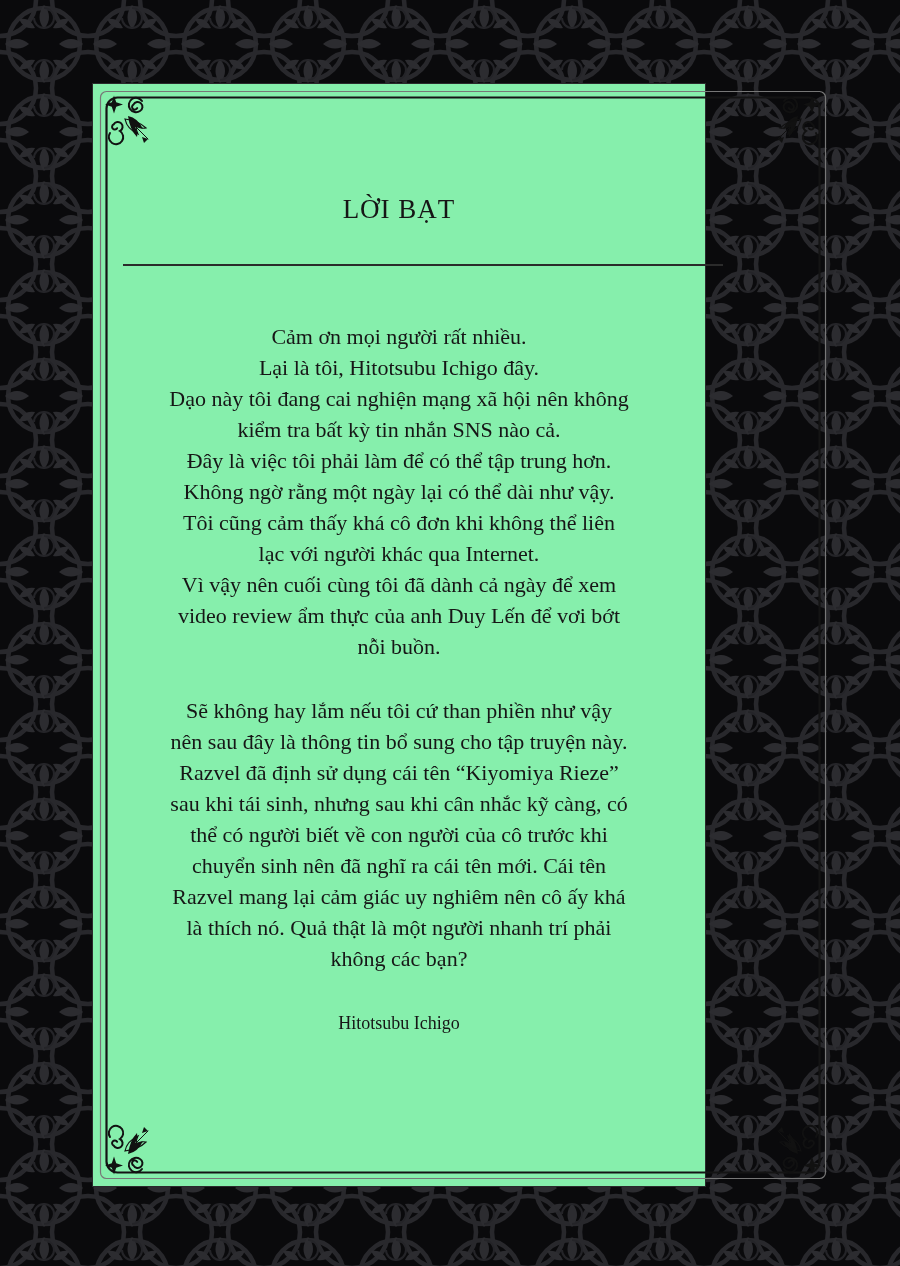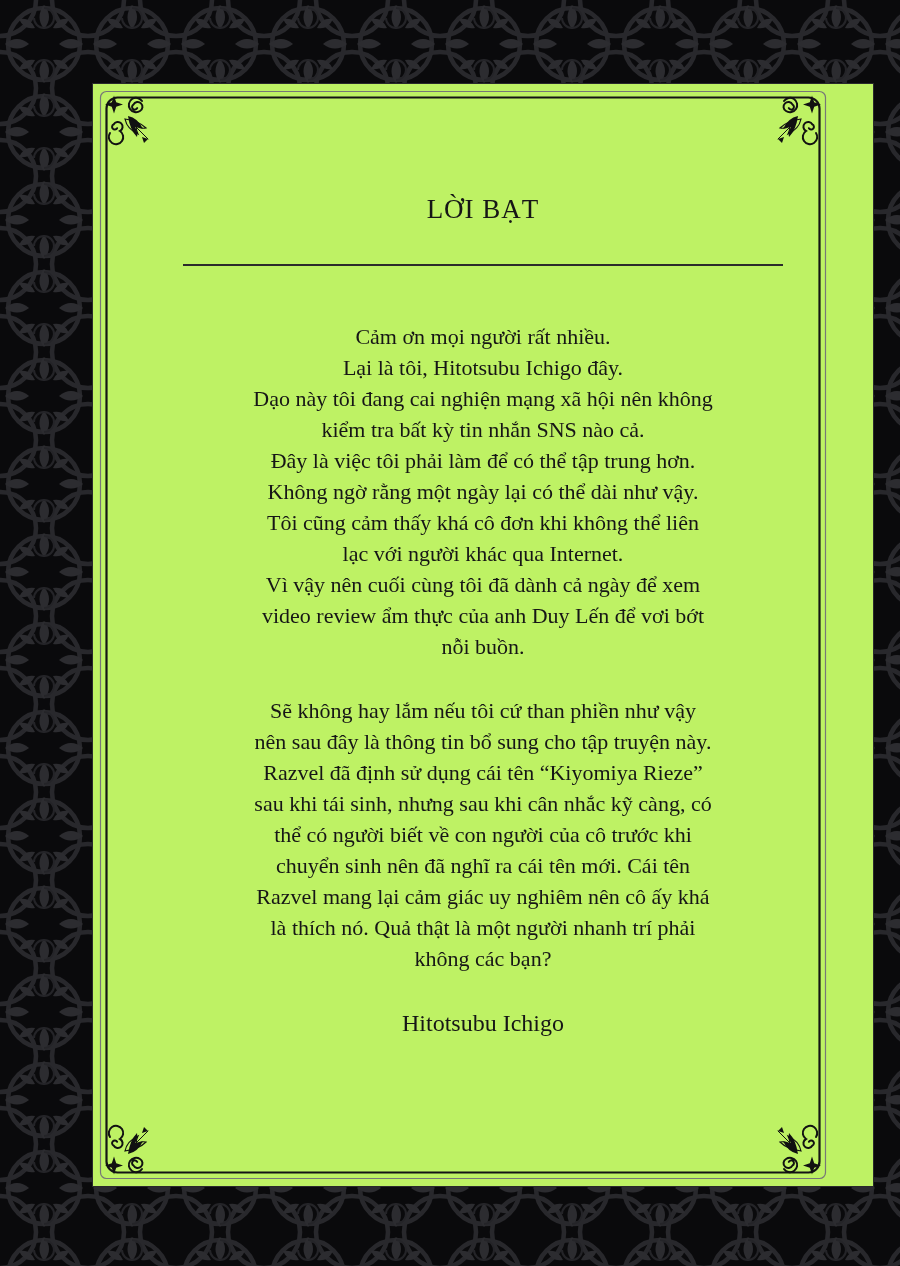--- a/index.html
+++ b/index.html
@@ -13,22 +13,22 @@
   }
   .bg-svg {
     position: absolute;
     left: 0; top: 0;
     width: 900px; height: 1266px;
     display: block;
   }
   .page {
     position: absolute;
     left: 93px; top: 84px;
-    width: 780px; height: 1102px;
-    background: #bef264;
+    width: 612px; height: 1102px;
+    background: #86efac;
     box-shadow: 0 0 0 1px #2a2a2c;
   }
   .frame-svg {
     position: absolute;
     left: 0; top: 0;
     width: 740px; height: 1102px;
     display: block;
     pointer-events: none;
   }
   .content {
@@ -54,21 +54,21 @@
   .para {
     margin: 33px auto 0 auto;
     max-width: 680px;
     font-size: 22px;
     line-height: 31px;
     white-space: pre-line;
   }
   .para.first { margin-top: 55px; }
   .signature {
     margin: 33px auto 0 auto;
-    font-size: 24px;
+    font-size: 18px;
     line-height: 32.4px;
   }
 </style>
 </head>
 <body>
 
 <svg class="bg-svg" width="900" height="1266" xmlns="http://www.w3.org/2000/svg">
   <defs>
     <pattern id="damask" width="88" height="88" patternUnits="userSpaceOnUse">
       <rect width="88" height="88" fill="#0a0a0c"></rect>

